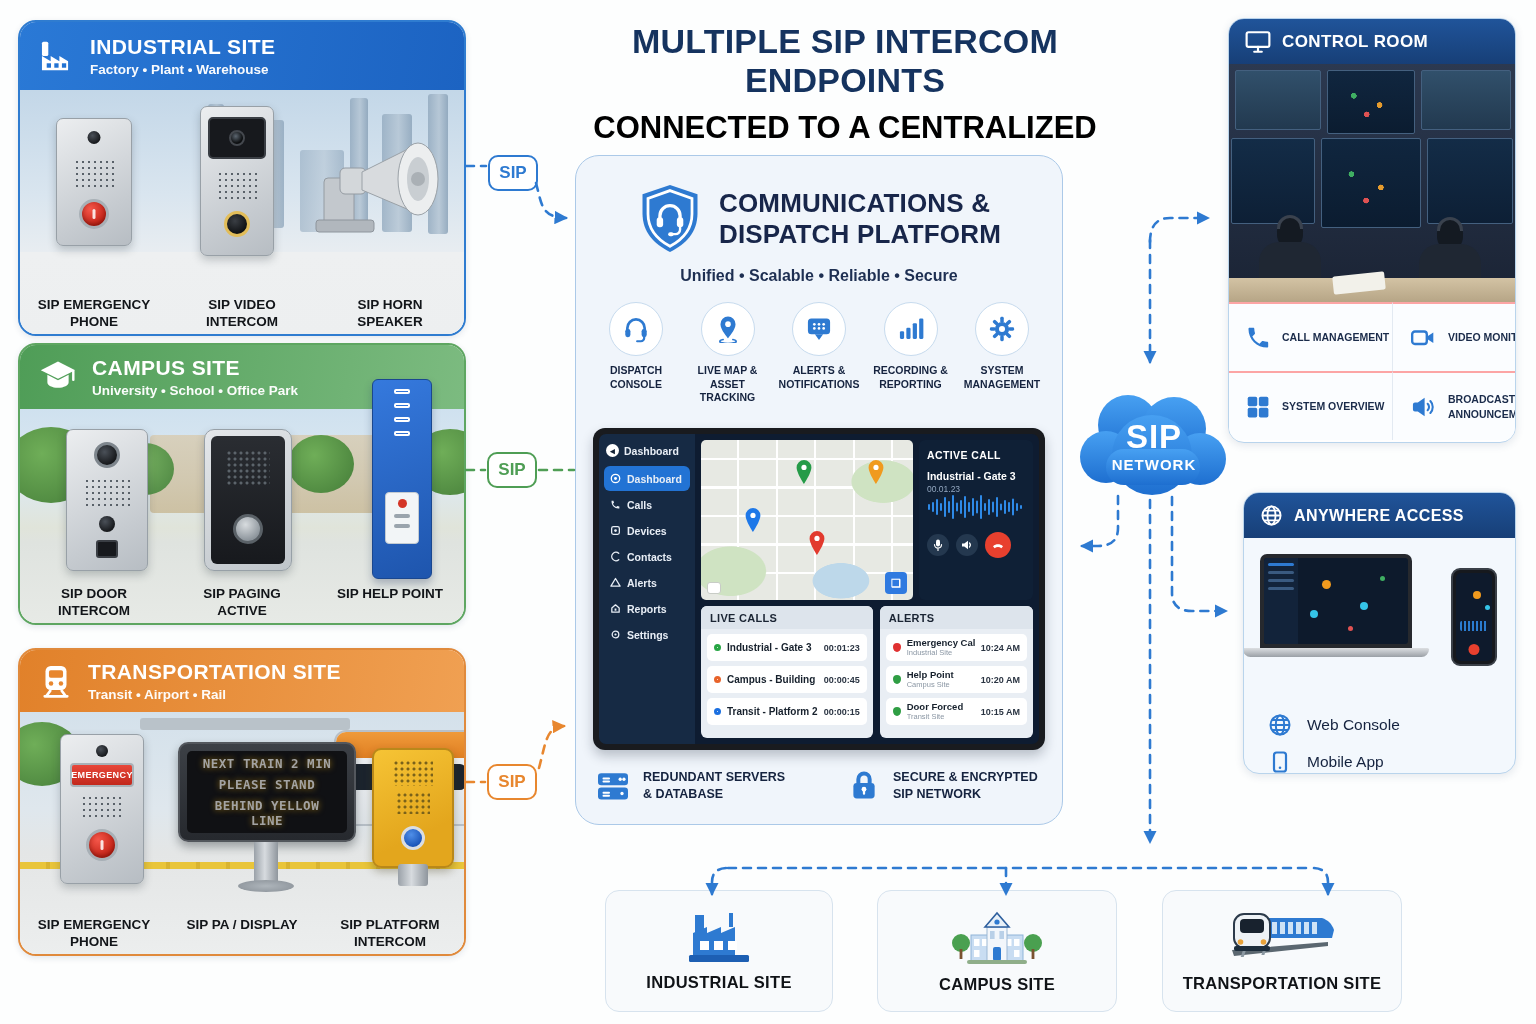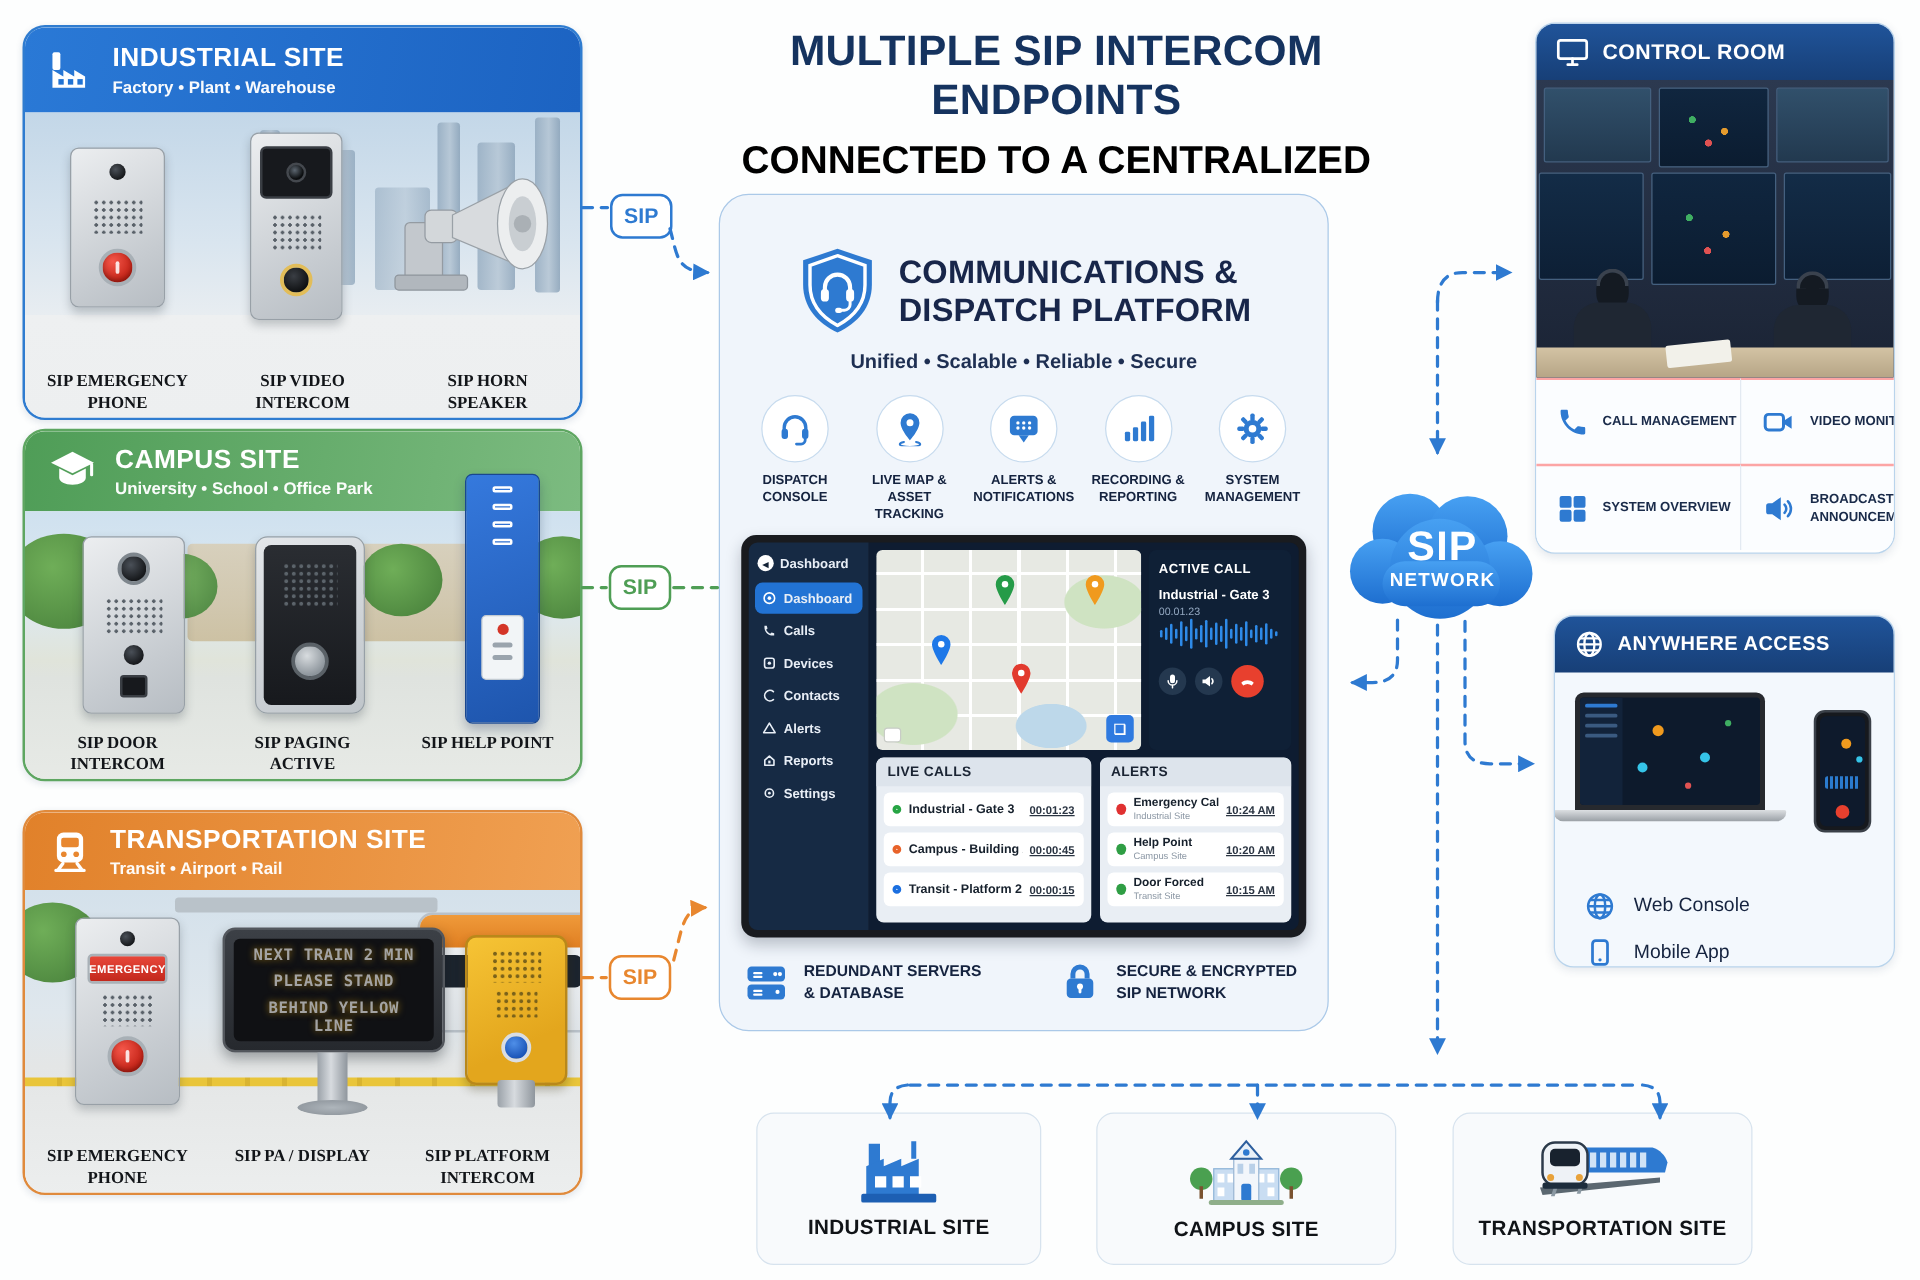--- a/index.html
+++ b/index.html
@@ -22,21 +22,21 @@
   .site-head .ttl{font-size:21px;font-weight:800;letter-spacing:.4px;line-height:1.1;}
   .site-head .sub{font-size:13.5px;font-weight:700;margin-top:3px;opacity:.97;}
   .site-body{position:relative;height:100%;}
   .industrial .site-body{height:246px;background:linear-gradient(180deg,#c3d7e8 0%,#d9e5ef 42%,#e8edf1 66%,#eef0f1 66%,#edeff0 100%);}
   .campus .site-body{height:216px;background:linear-gradient(180deg,#cfe1ef 0%,#dde9f1 34%,#e0e4da 55%,#dfe3df 62%,#e7eae6 100%);}
   .transport .site-body{height:244px;background:linear-gradient(180deg,#d4e1eb 0%,#dfe7ed 40%,#e4e6e6 58%,#eceeee 100%);}
   .tower{position:absolute;border-radius:3px;background:linear-gradient(90deg,#93aabf,#b3c4d3 55%,#8aa2b8);}
   .blob{position:absolute;border-radius:50%;}
   .bldg{position:absolute;background:linear-gradient(#d8cbb0,#c8b894);border-radius:4px;}
   .labels{position:absolute;left:0;right:0;bottom:6px;display:flex;z-index:3;}
-  .labels .lb{flex:1;text-align:center;font-size:13.5px;font-weight:800;color:#121519;line-height:1.22;padding:0 14px;font-family:Liberation Serif, serif;}
+  .labels .lb{flex:1;text-align:center;font-size:13.5px;font-weight:800;color:#121519;line-height:1.22;padding:0 14px;}
 
   
   .dev{position:absolute;border-radius:7px;background:linear-gradient(150deg,#eceef0,#c6cbd0 70%,#b7bdc3);border:1px solid #98a0a7;box-shadow:0 4px 8px rgba(40,50,60,.25);}
   .cam{position:absolute;left:50%;transform:translateX(-50%);border-radius:50%;background:radial-gradient(circle at 38% 35%,#4a5058,#17191c 70%);}
   .spk{position:absolute;left:50%;transform:translateX(-50%);background-image:radial-gradient(circle,#596169 1.2px,transparent 1.5px);background-size:6px 6px;}
   .rbtn{position:absolute;left:50%;transform:translateX(-50%);border-radius:50%;background:radial-gradient(circle at 35% 30%,#f4574a,#c01f13 75%);border:3px solid #a8b0b6;box-shadow:inset 0 -2px 4px rgba(0,0,0,.3);}
   .rbtn::after{content:"";position:absolute;left:50%;top:50%;width:3px;height:10px;transform:translate(-50%,-50%);background:#fff;border-radius:2px;opacity:.85;}
   .screen{position:absolute;left:50%;transform:translateX(-50%);background:#17191d;border-radius:5px;border:2px solid #3a3e44;}
   .lens{position:absolute;left:50%;top:50%;transform:translate(-50%,-50%);border-radius:50%;background:radial-gradient(circle at 40% 35%,#5c6670,#0c0e10 65%);border:2px solid #44484e;}
   .ybtn{position:absolute;left:50%;transform:translateX(-50%);width:26px;height:26px;border-radius:50%;background:radial-gradient(circle at 40% 35%,#3a3e44,#101214 70%);border:3px solid #e2bd59;}
@@ -54,21 +54,21 @@
   .trainpic{position:absolute;border-radius:12px 4px 4px 4px;background:linear-gradient(#f4f6f8,#dfe4e8);border:2px solid #b8c0c8;overflow:hidden;}
   .yellowline{position:absolute;height:7px;background:repeating-linear-gradient(90deg,#e9c53a 0 26px,#d9b430 26px 30px);}
 
   
   .main-title{position:absolute;left:535px;top:22px;width:620px;text-align:center;z-index:2;}
   .main-title .t1{font-size:34px;font-weight:800;color:#15335f;letter-spacing:.2px;}
   .main-title .t2{font-size:31px;font-weight:800;color:#000000;margin-top:8px;line-height:1.3;}
 
   
   .platform{position:absolute;left:575px;top:155px;width:488px;height:670px;background:#f0f5fb;border:1.5px solid #abc9e8;border-radius:24px;z-index:2;}
-  .pl-head{display:flex;align-items:center;justify-content:center;gap:16px;margin-top:40px;}
+  .pl-head{display:flex;align-items:center;justify-content:center;gap:16px;margin-top:26px;}
   .pl-title{font-size:26px;font-weight:800;color:#18264a;line-height:1.18;letter-spacing:.2px;}
   .pl-tag{margin-top:11px;text-align:center;font-size:16px;font-weight:700;color:#1e2f52;}
   .pf-row{display:flex;justify-content:space-between;padding:0 16px;margin-top:17px;}
   .pf{width:88px;display:flex;flex-direction:column;align-items:center;}
   .pf-circle{width:54px;height:54px;border-radius:50%;background:#fff;border:1.5px solid #c7dbee;display:flex;align-items:center;justify-content:center;}
   .pf-label{margin-top:8px;font-size:10.5px;font-weight:700;color:#15233f;text-align:center;line-height:1.3;}
 
   
   .dash{position:absolute;left:17px;top:272px;width:452px;height:322px;background:#191b1f;border-radius:12px;padding:6px;display:flex;box-shadow:0 6px 12px rgba(20,30,50,.25);}
   .sb{width:96px;background:#162a44;border-radius:7px 0 0 7px;padding-top:6px;color:#e8eef6;flex-shrink:0;}
@@ -98,21 +98,21 @@
   .dc-btn.end{width:26px;height:26px;background:#e8402e;}
   .dbot{flex:1;display:flex;gap:7px;margin:0 6px 6px 6px;}
   .panel-lite{flex:1;background:#e9eef4;border-radius:6px;overflow:hidden;}
   .pl-bar{height:23px;background:#dde4ec;display:flex;align-items:center;padding:0 9px;font-size:11px;font-weight:800;color:#1a2433;letter-spacing:.3px;}
   .lrow{display:flex;align-items:center;background:#fff;border-radius:5px;margin:5px 6px;height:27px;padding:0 7px;gap:6px;}
   .lc-dot{width:7px;height:7px;border-radius:50%;background:#fff;flex-shrink:0;}
   .lc-dot.g{border:3px solid #27a544;} .lc-dot.o{border:3px solid #e8632a;} .lc-dot.b{border:3px solid #1b6fe0;}
   .al-dot{width:8px;height:9px;border-radius:50% 50% 50% 50%/45% 45% 55% 55%;flex-shrink:0;}
   .al-dot.r{background:#e03131;} .al-dot.gr{background:#2f9e44;}
   .lr-name{flex:1;font-size:10px;font-weight:800;color:#16202c;white-space:nowrap;overflow:hidden;}
-  .lr-time{font-size:9px;font-weight:600;color:#2a3442;text-decoration:underline;}
+  .lr-time{font-size:9px;font-weight:600;color:#2a3442;}
   .al-txt{flex:1;line-height:1.1;overflow:hidden;}
   .al-name{font-size:9.5px;font-weight:800;color:#16202c;white-space:nowrap;}
   .al-site{font-size:7.5px;color:#8b97a4;}
 
   .pl-foot{position:absolute;left:0;right:0;top:612px;display:flex;justify-content:center;gap:54px;}
   .plf{display:flex;align-items:center;gap:12px;}
   .plf-label{font-size:12.5px;font-weight:800;color:#15233f;line-height:1.35;width:150px;}
 
   
   .sipbadge{position:absolute;width:50px;height:36px;background:#fff;border-radius:10px;display:flex;align-items:center;justify-content:center;font-size:17px;font-weight:800;z-index:4;}

